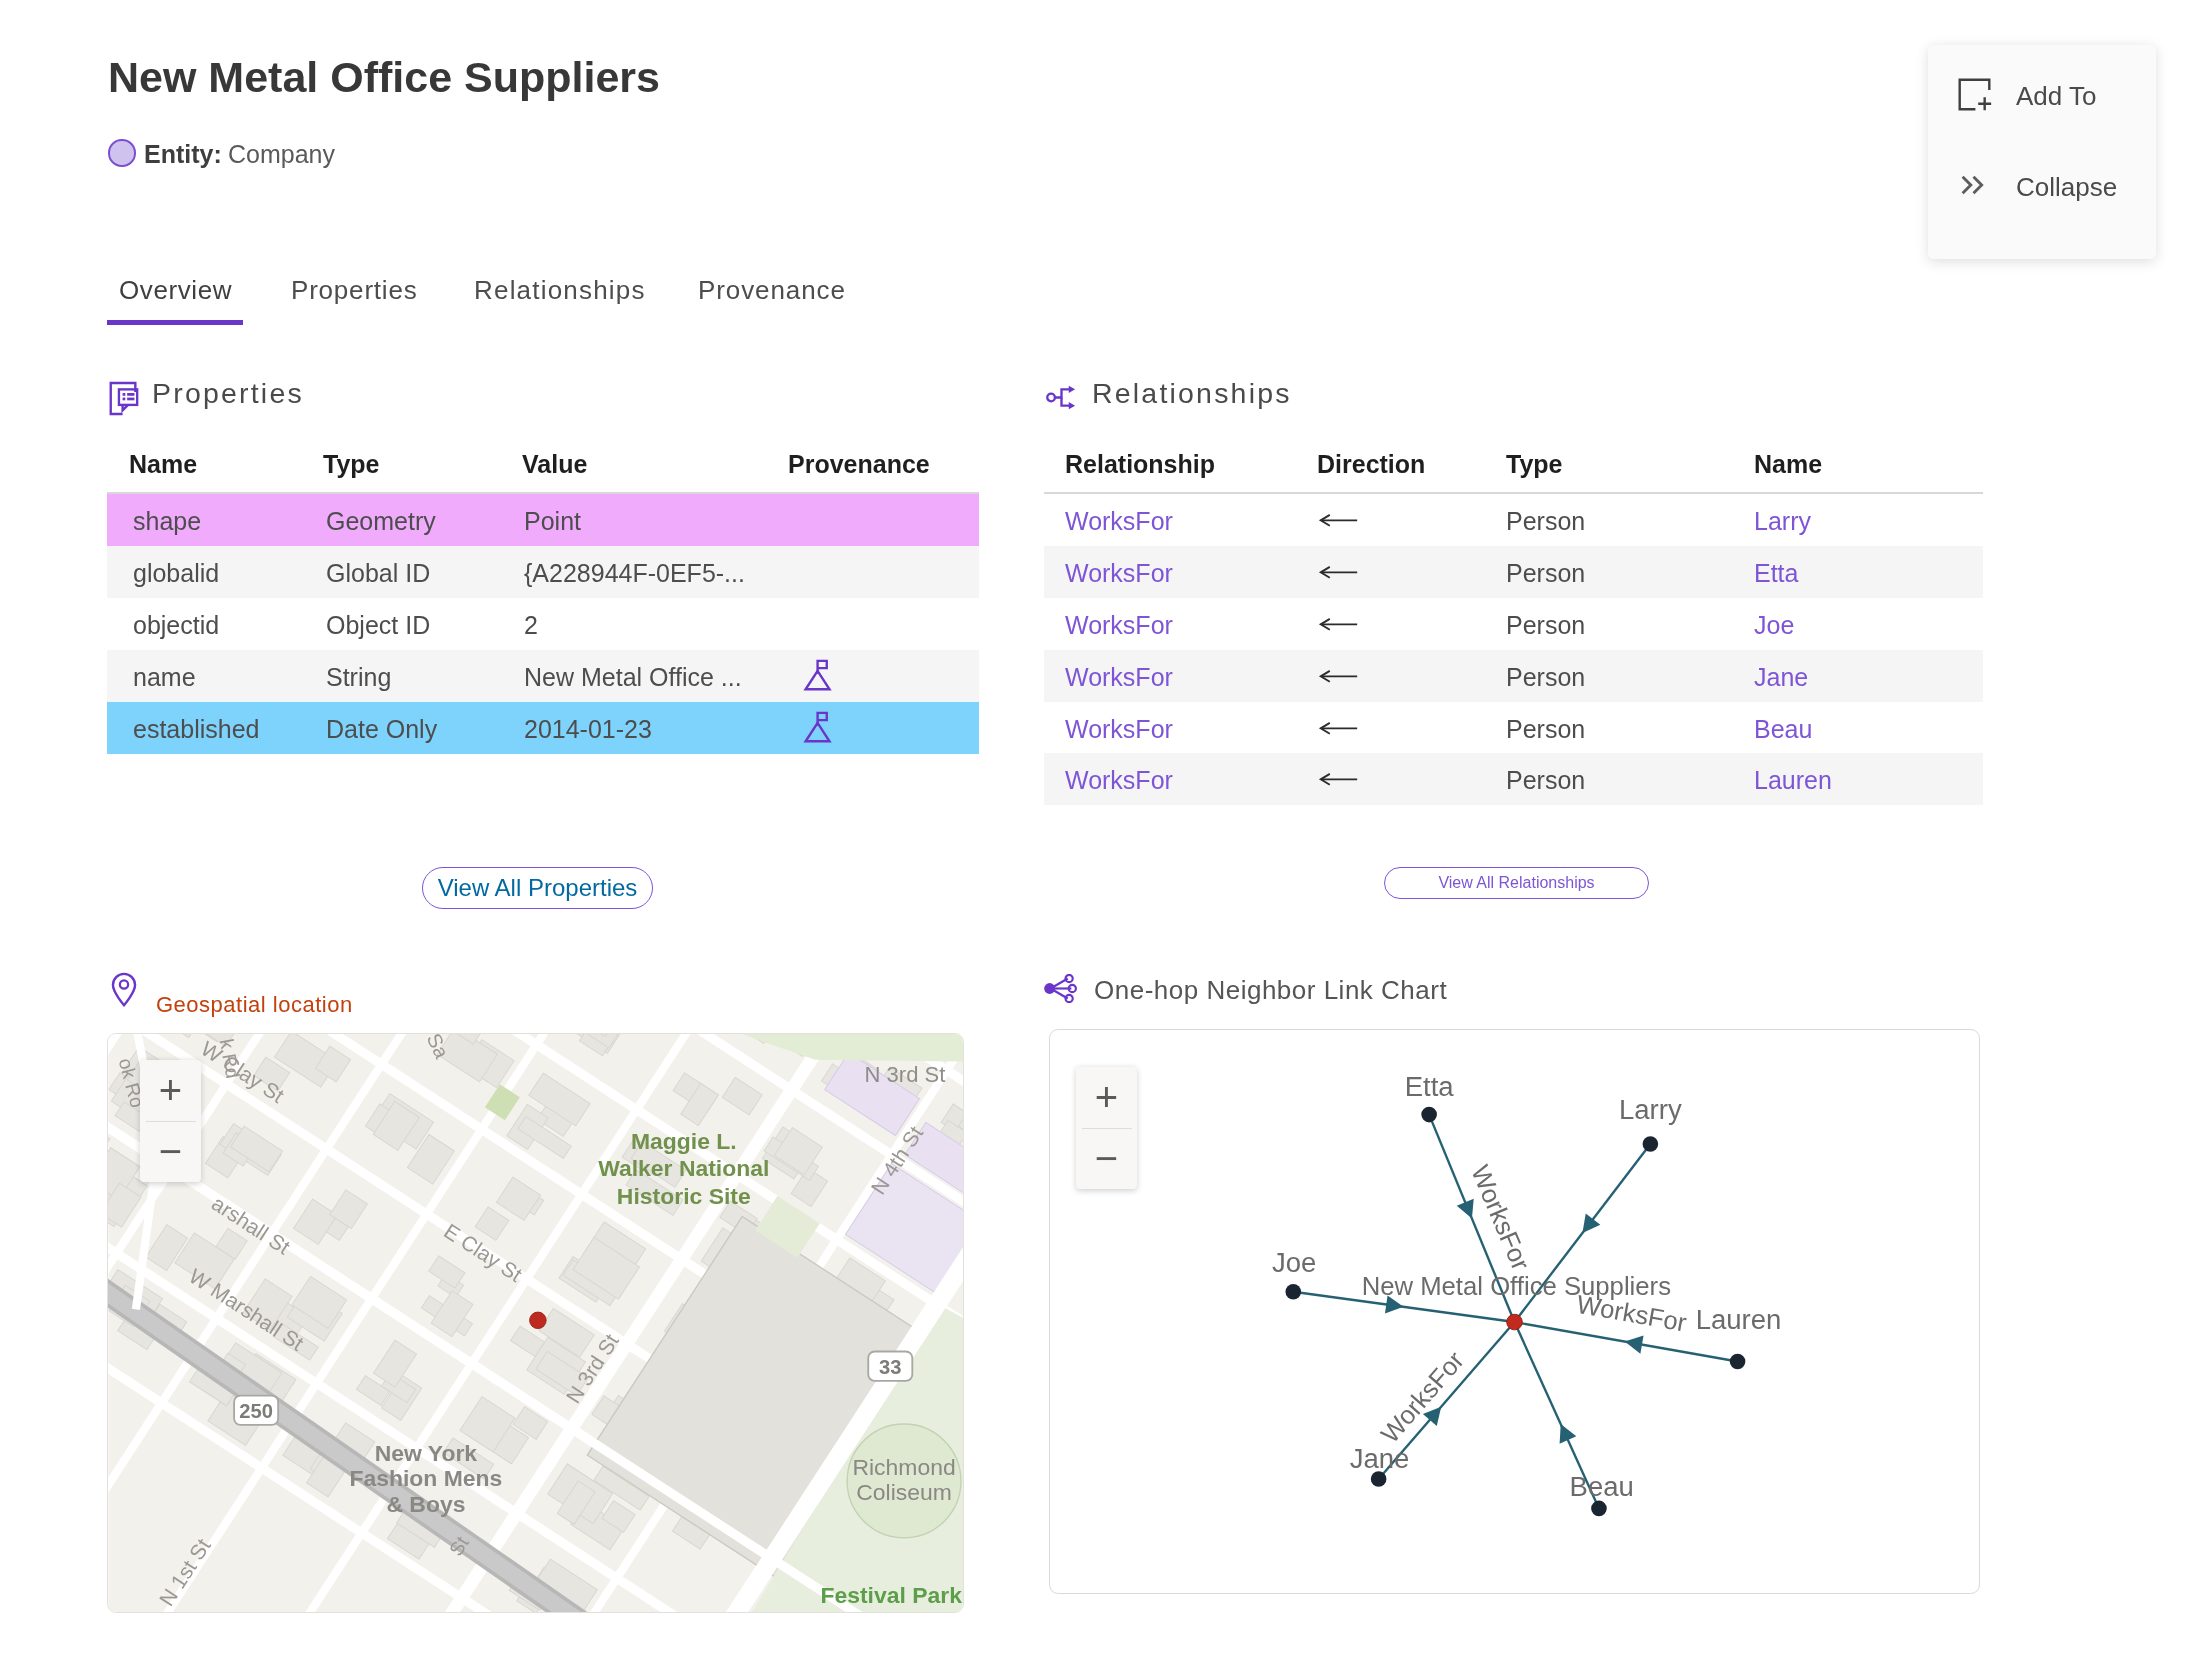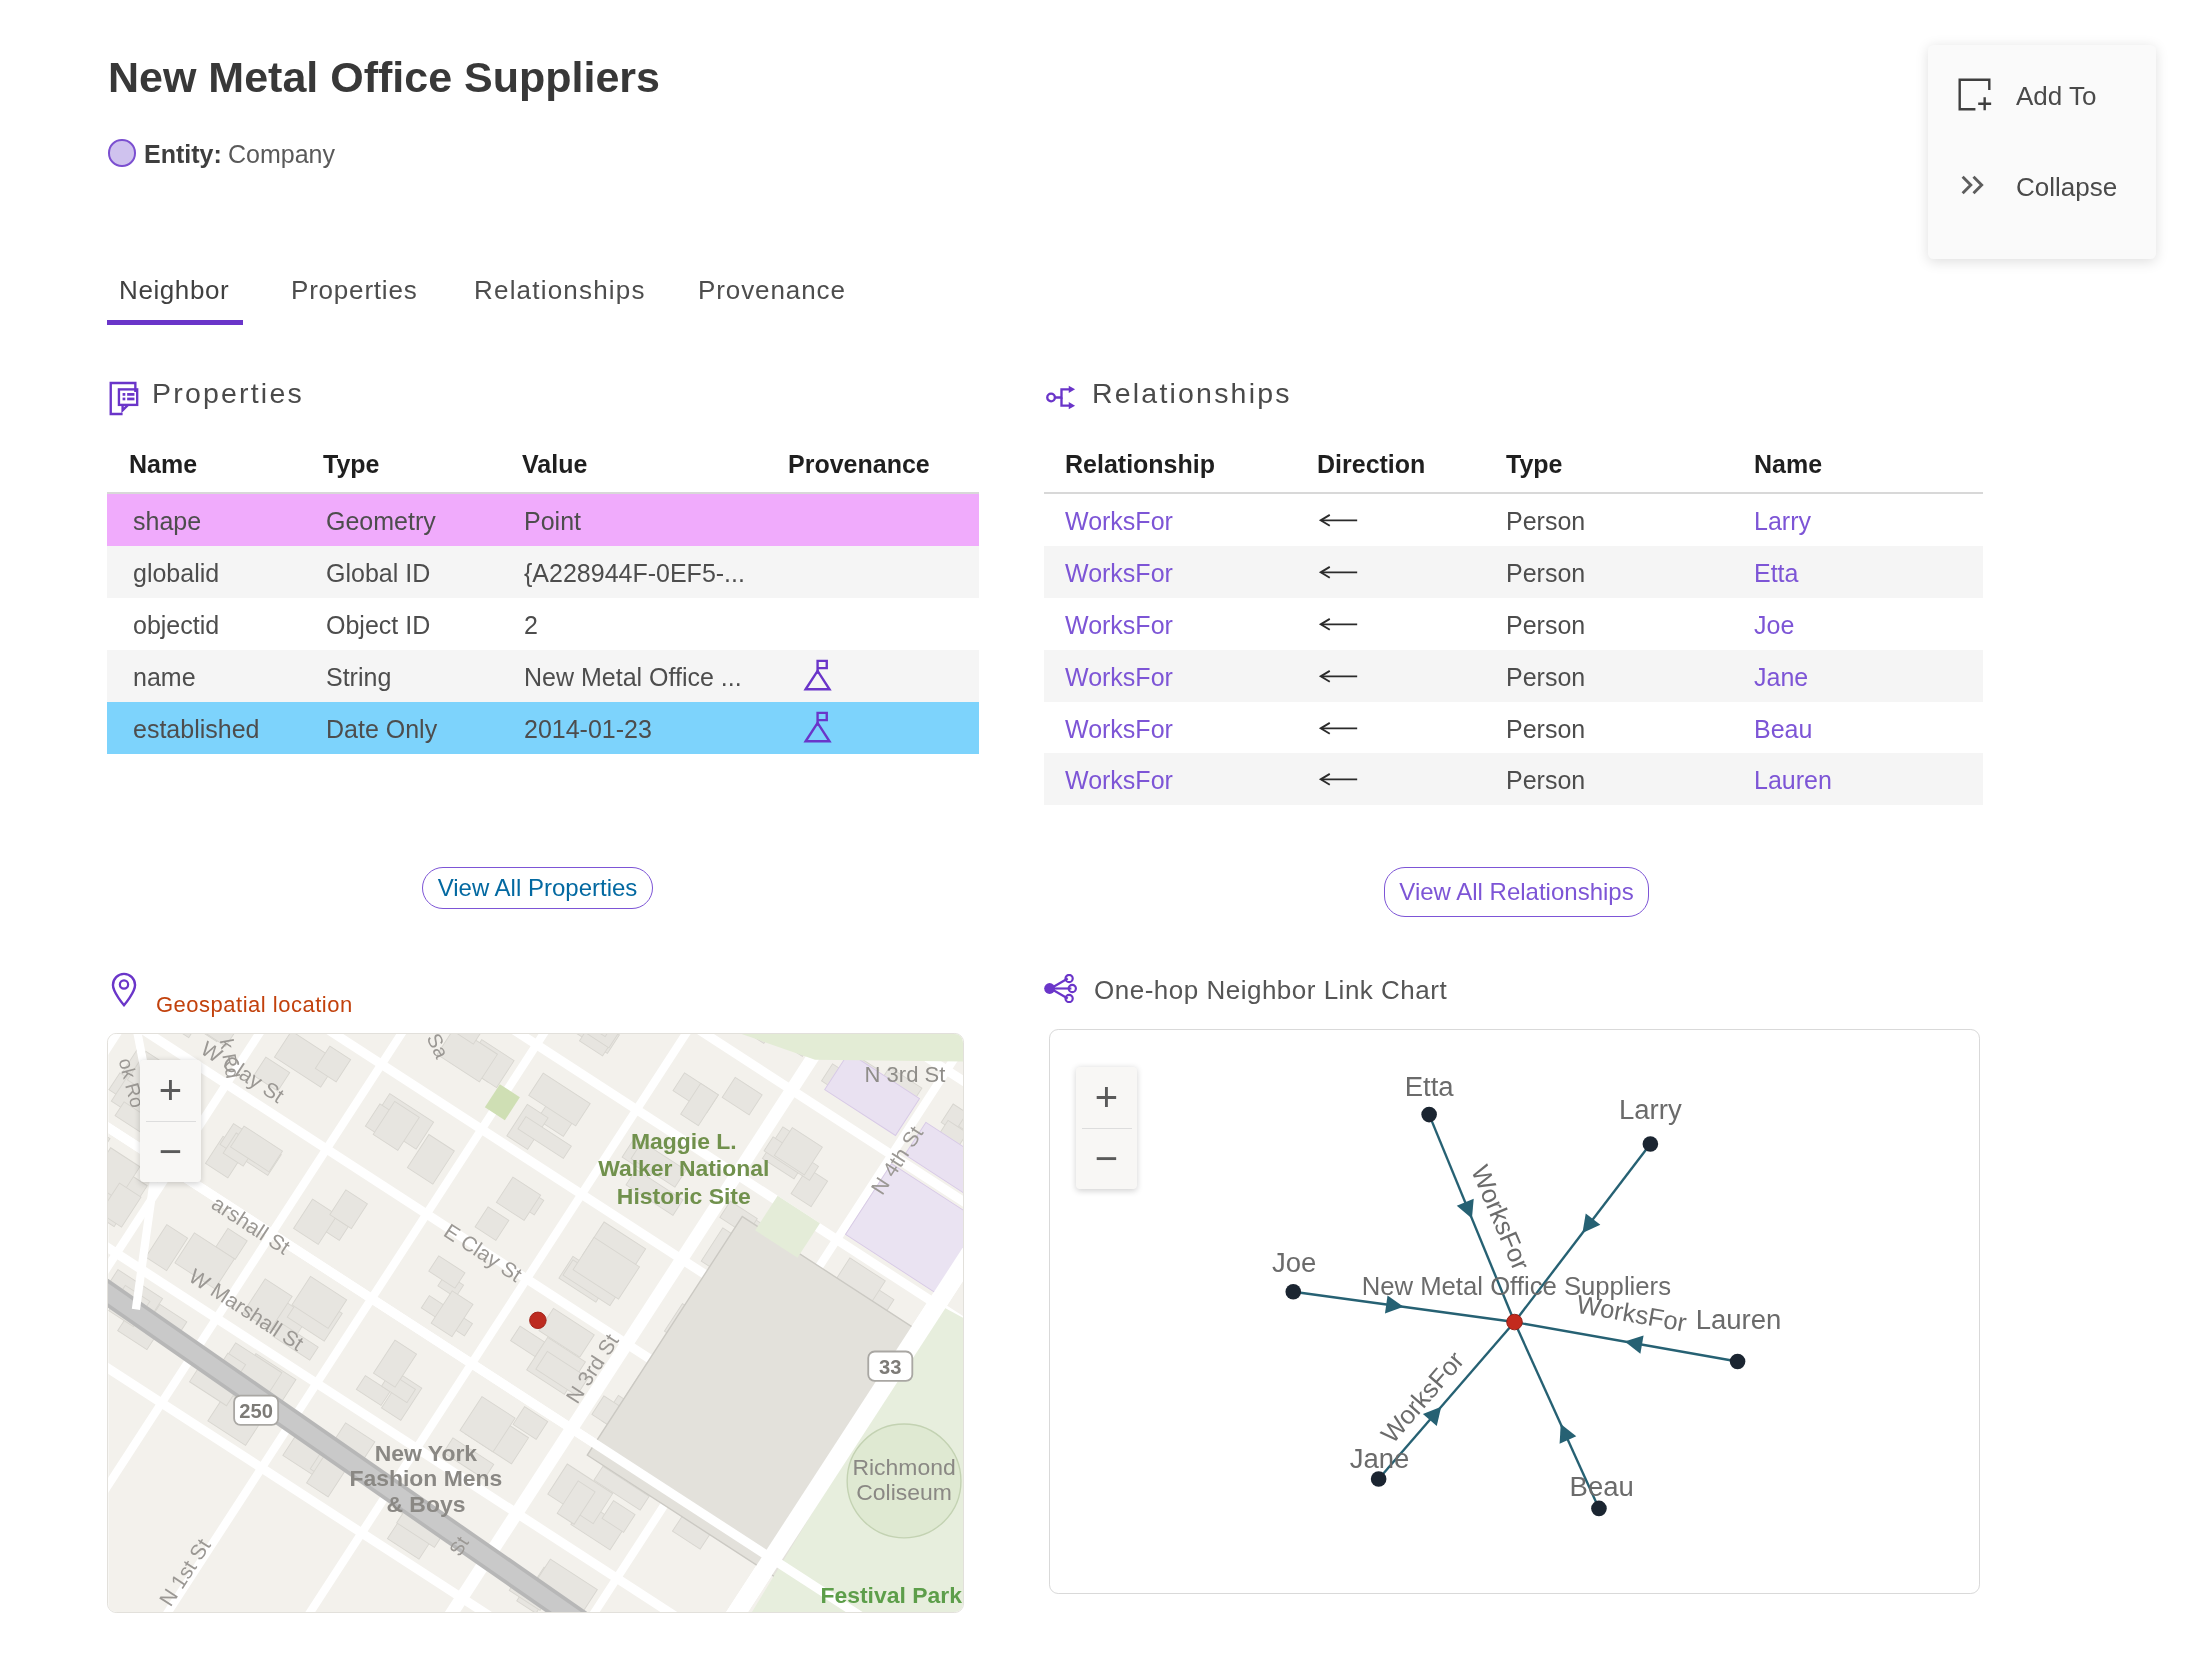--- a/index.html
+++ b/index.html
@@ -26,21 +26,21 @@
   <span class="abs" style="left:88px;top:36px;font-size:26px;color:#4a4a4a">Add To</span>
   <span class="abs" style="left:31px;top:129px"><svg width="29" height="22" viewBox="0 0 32 24">
         <g fill="none" stroke="#5d5d5d" stroke-width="3.2">
 <path d="M4 3 L13 12 L4 21"></path>
           <path d="M16 3 L25 12 L16 21"></path>
         </g>
       </svg></span>
   <span class="abs" style="left:88px;top:127px;font-size:26px;color:#4a4a4a">Collapse</span>
 </div>
 
-<span class="abs" style="left:119px;top:275px;font-size:26px;color:#404040;letter-spacing:0.6px">Neighbor</span>
+<span class="abs" style="left:119px;top:275px;font-size:26px;color:#404040;letter-spacing:0.6px">Overview</span>
 <span class="abs" style="left:291px;top:275px;font-size:26px;color:#4d4d4d;letter-spacing:0.8px">Properties</span>
 <span class="abs" style="left:474px;top:275px;font-size:26px;color:#4d4d4d;letter-spacing:1.2px">Relationships</span>
 <span class="abs" style="left:698px;top:275px;font-size:26px;color:#4d4d4d;letter-spacing:0.9px">Provenance</span>
 <div class="abs" style="left:107px;top:320px;width:136px;height:4.6px;background:#6a35c9"></div>
 
 <span class="abs" style="left:108px;top:380px"><svg width="31" height="37" viewBox="0 0 34 40">
       <g fill="none" stroke="#6a35c9" stroke-width="2.6">
 <path d="M30 13 V3 H3 V37 H16"></path>
         <rect x="12" y="10" width="20" height="17"></rect>
         <path d="M16 27 v6 l6 -6"></path>
@@ -175,21 +175,21 @@
         <g stroke="#2b2b2b" stroke-width="2" fill="none">
           <line x1="5" y1="8" x2="44" y2="8"></line>
           <path d="M14 2 L4 8 L14 14"></path>
         </g>
       </svg></span>
     <span class="abs cell" style="left:462px">Person</span>
     <span class="abs cell" style="left:710px;color:#7d55d6">Lauren</span>
   </div>
 
 <div class="abs" style="left:422px;top:867px;width:231px;height:42px;border:1.8px solid #7d55d6;border-radius:21px;box-sizing:border-box;display:flex;align-items:center;justify-content:center;font-size:24px;color:#0369a1">View All Properties</div>
-<div class="abs" style="left:1384px;top:867px;width:265px;height:50px;border:1.8px solid #7d55d6;border-radius:21px;box-sizing:border-box;display:flex;align-items:center;justify-content:center;font-size:24px;color:#7d55d6">View All Relationships</div>
+<div class="abs" style="left:1384px;top:867px;width:265px;height:32px;border:1.8px solid #7d55d6;border-radius:21px;box-sizing:border-box;display:flex;align-items:center;justify-content:center;font-size:16px;color:#7d55d6">View All Relationships</div>
 
 <span class="abs" style="left:111px;top:972px"><svg width="26" height="35" viewBox="0 0 28 38">
       <path d="M14 2 C7.4 2 2 7.4 2 14 c0 8 12 22 12 22 s12 -14 12 -22 C26 7.4 20.6 2 14 2 Z" fill="none" stroke="#6a35c9" stroke-width="2.6"></path>
       <circle cx="14" cy="13.5" r="4.5" fill="none" stroke="#6a35c9" stroke-width="2.4"></circle>
     </svg></span>
 <span class="abs" style="left:156px;top:992px;font-size:22px;color:#c2410c;letter-spacing:0.5px">Geospatial location</span>
 <span class="abs" style="left:1044px;top:974px"><svg width="33" height="29" viewBox="0 0 36 32">
       <g stroke="#6a35c9" stroke-width="2.4" fill="none">
 <line x1="7" y1="16" x2="26" y2="5"></line>
         <line x1="7" y1="16" x2="30" y2="16"></line>

